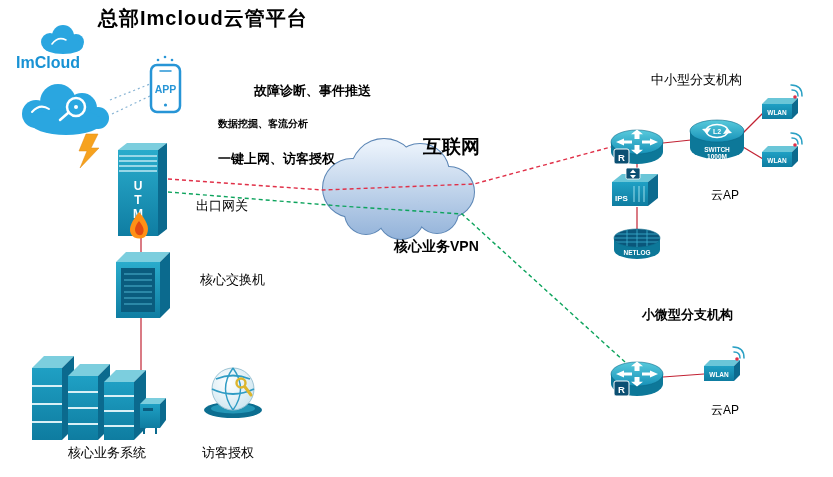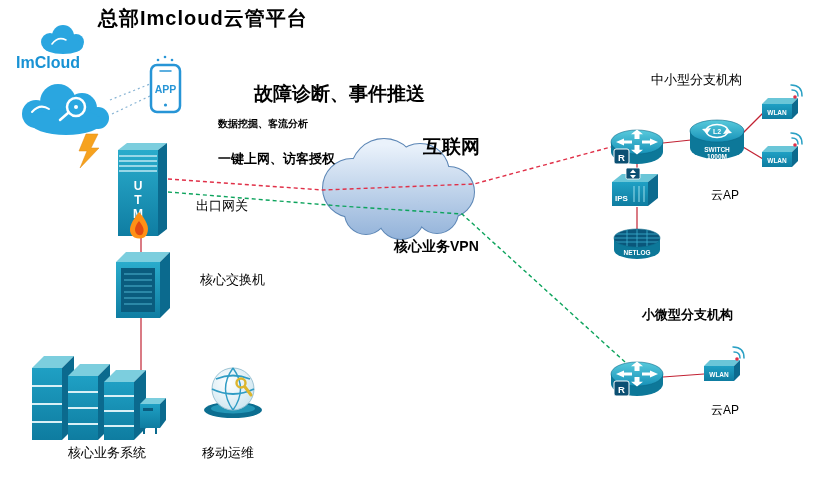--- a/index.html
+++ b/index.html
@@ -314,28 +314,28 @@
           <path d="M744,358 Q744,347 733,347"></path>
     </g>
     <circle cx="737" cy="359" r="1.8" fill="#e03048"></circle>
   </g>
 </svg>
 
 <div class="lbl" style="left:98px; top:6px; font-size:20px; font-weight:bold; letter-spacing:1px;">总部Imcloud云管平台</div>
 
 <div class="lbl" style="left:16px; top:53px; font-size:16px; font-weight:bold; color:#1892d4;">ImCloud</div>
 
-<div class="lbl" style="left:218px; top:83px; font-size:19px; font-weight:600;padding-left:36px;">故障诊断、事件推送</div>
+<div class="lbl" style="left:218px; top:83px; font-size:13px; font-weight:600;padding-left:36px;">故障诊断、事件推送</div>
 <div class="lbl" style="left:218px; top:118px; font-size:10px; font-weight:600;">数据挖掘、客流分析</div>
 <div class="lbl" style="left:218px; top:151px; font-size:13px; font-weight:600;">一键上网、访客授权</div>
 
 <div class="lbl" style="left:196px; top:198px; font-size:13px;">出口网关</div>
 <div class="lbl" style="left:200px; top:272px; font-size:13px;">核心交换机</div>
 <div class="lbl" style="left:68px; top:445px; font-size:13px;">核心业务系统</div>
-<div class="lbl" style="left:202px; top:445px; font-size:13px;">移动运维</div>
+<div class="lbl" style="left:202px; top:445px; font-size:13px;">访客授权</div>
 
 <div class="lbl" style="left:423px; top:136px; font-size:19px; font-weight:bold;">互联网</div>
 <div class="lbl" style="left:394px; top:238px; font-size:14px; font-weight:bold;">核心业务VPN</div>
 
 <div class="lbl" style="left:651px; top:72px; font-size:13px; font-weight:normal;">中小型分支机构</div>
 <div class="lbl" style="left:711px; top:188px; font-size:12px;">云AP</div>
 
 <div class="lbl" style="left:642px; top:307px; font-size:13px; font-weight:bold;">小微型分支机构</div>
 <div class="lbl" style="left:711px; top:403px; font-size:12px;">云AP</div>
 

